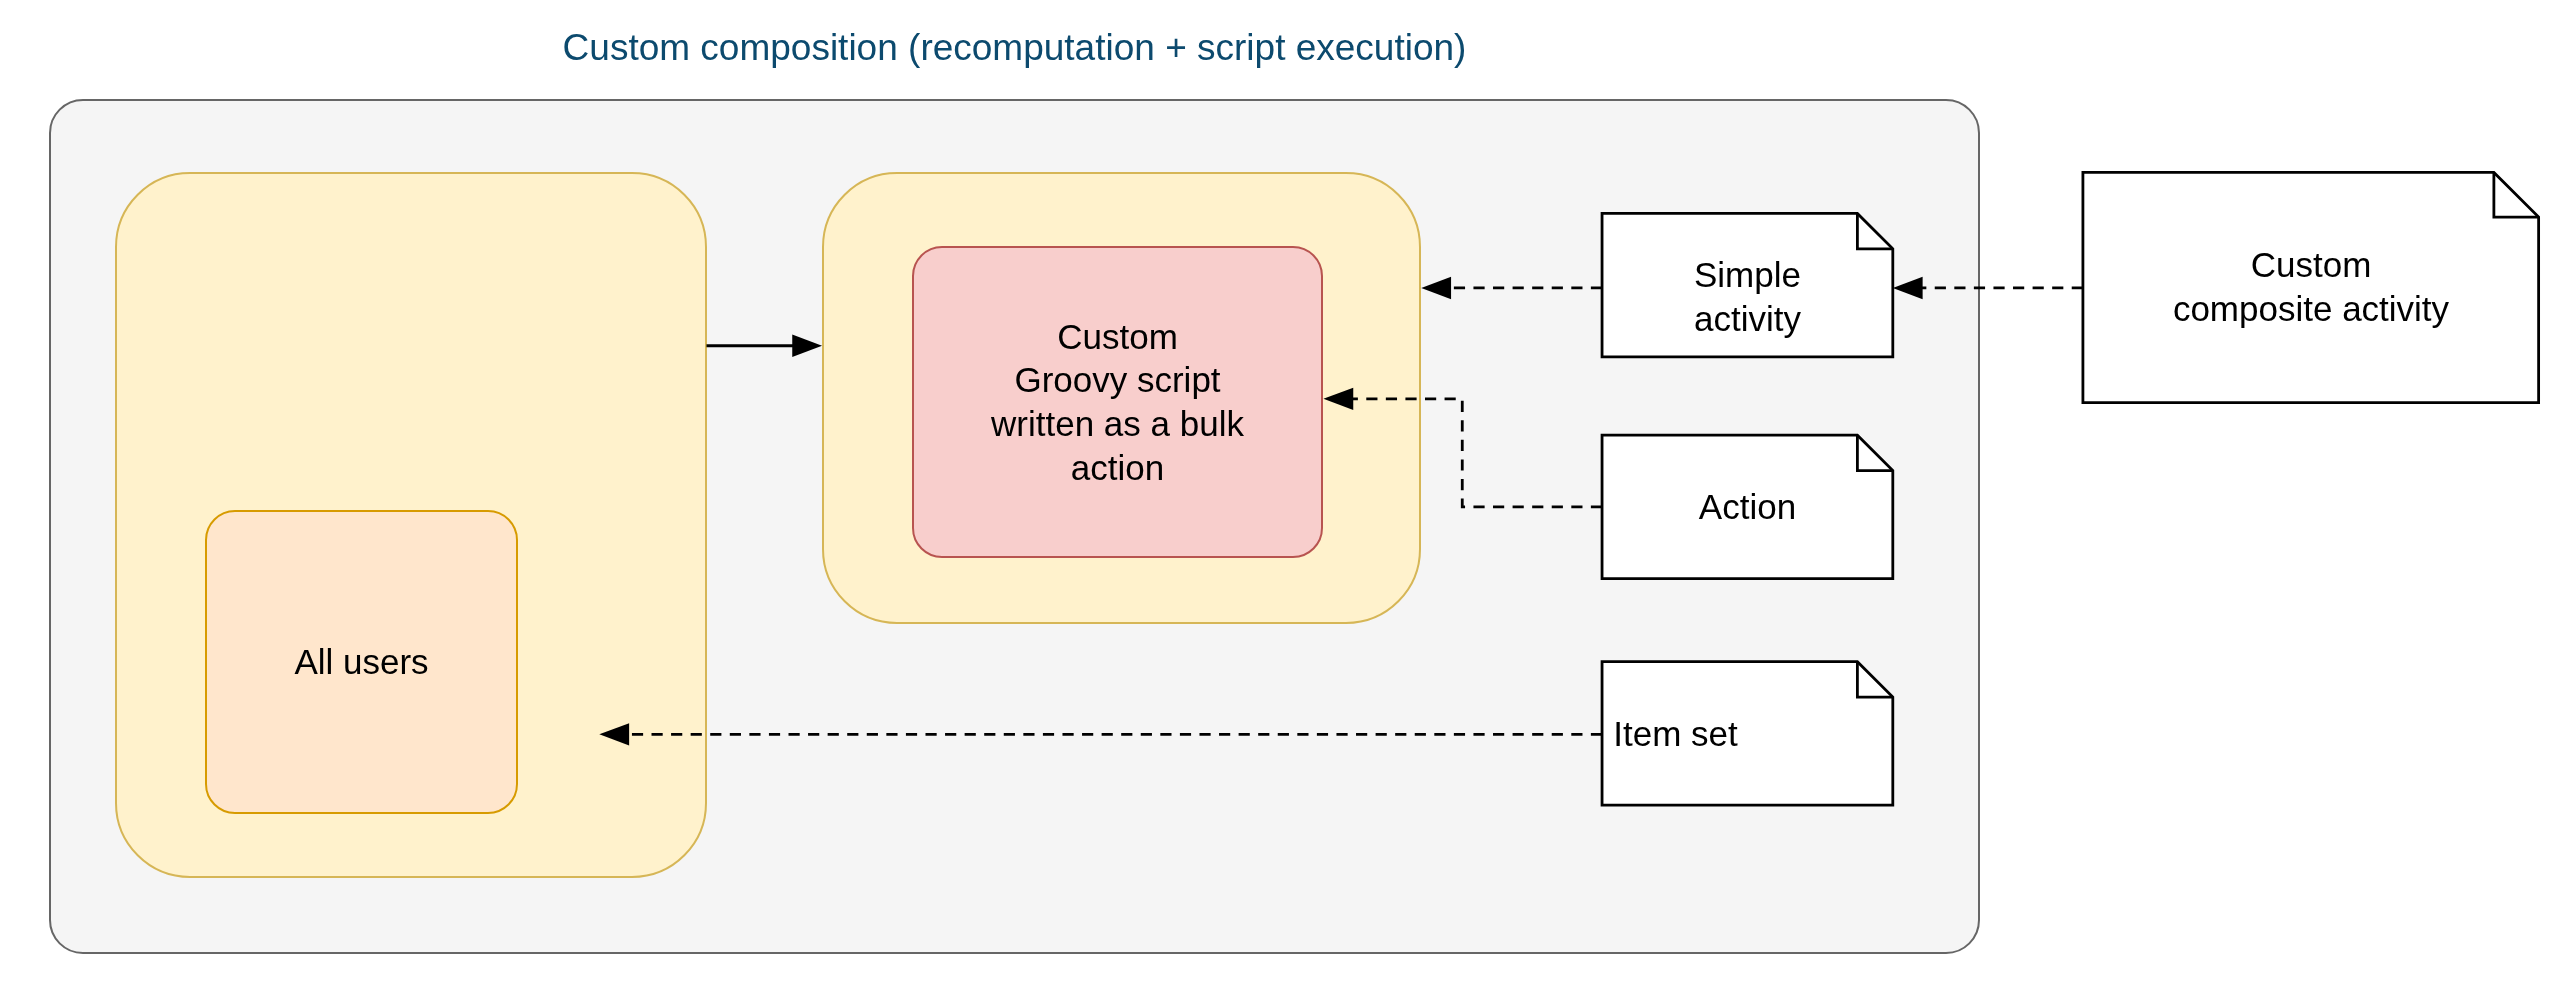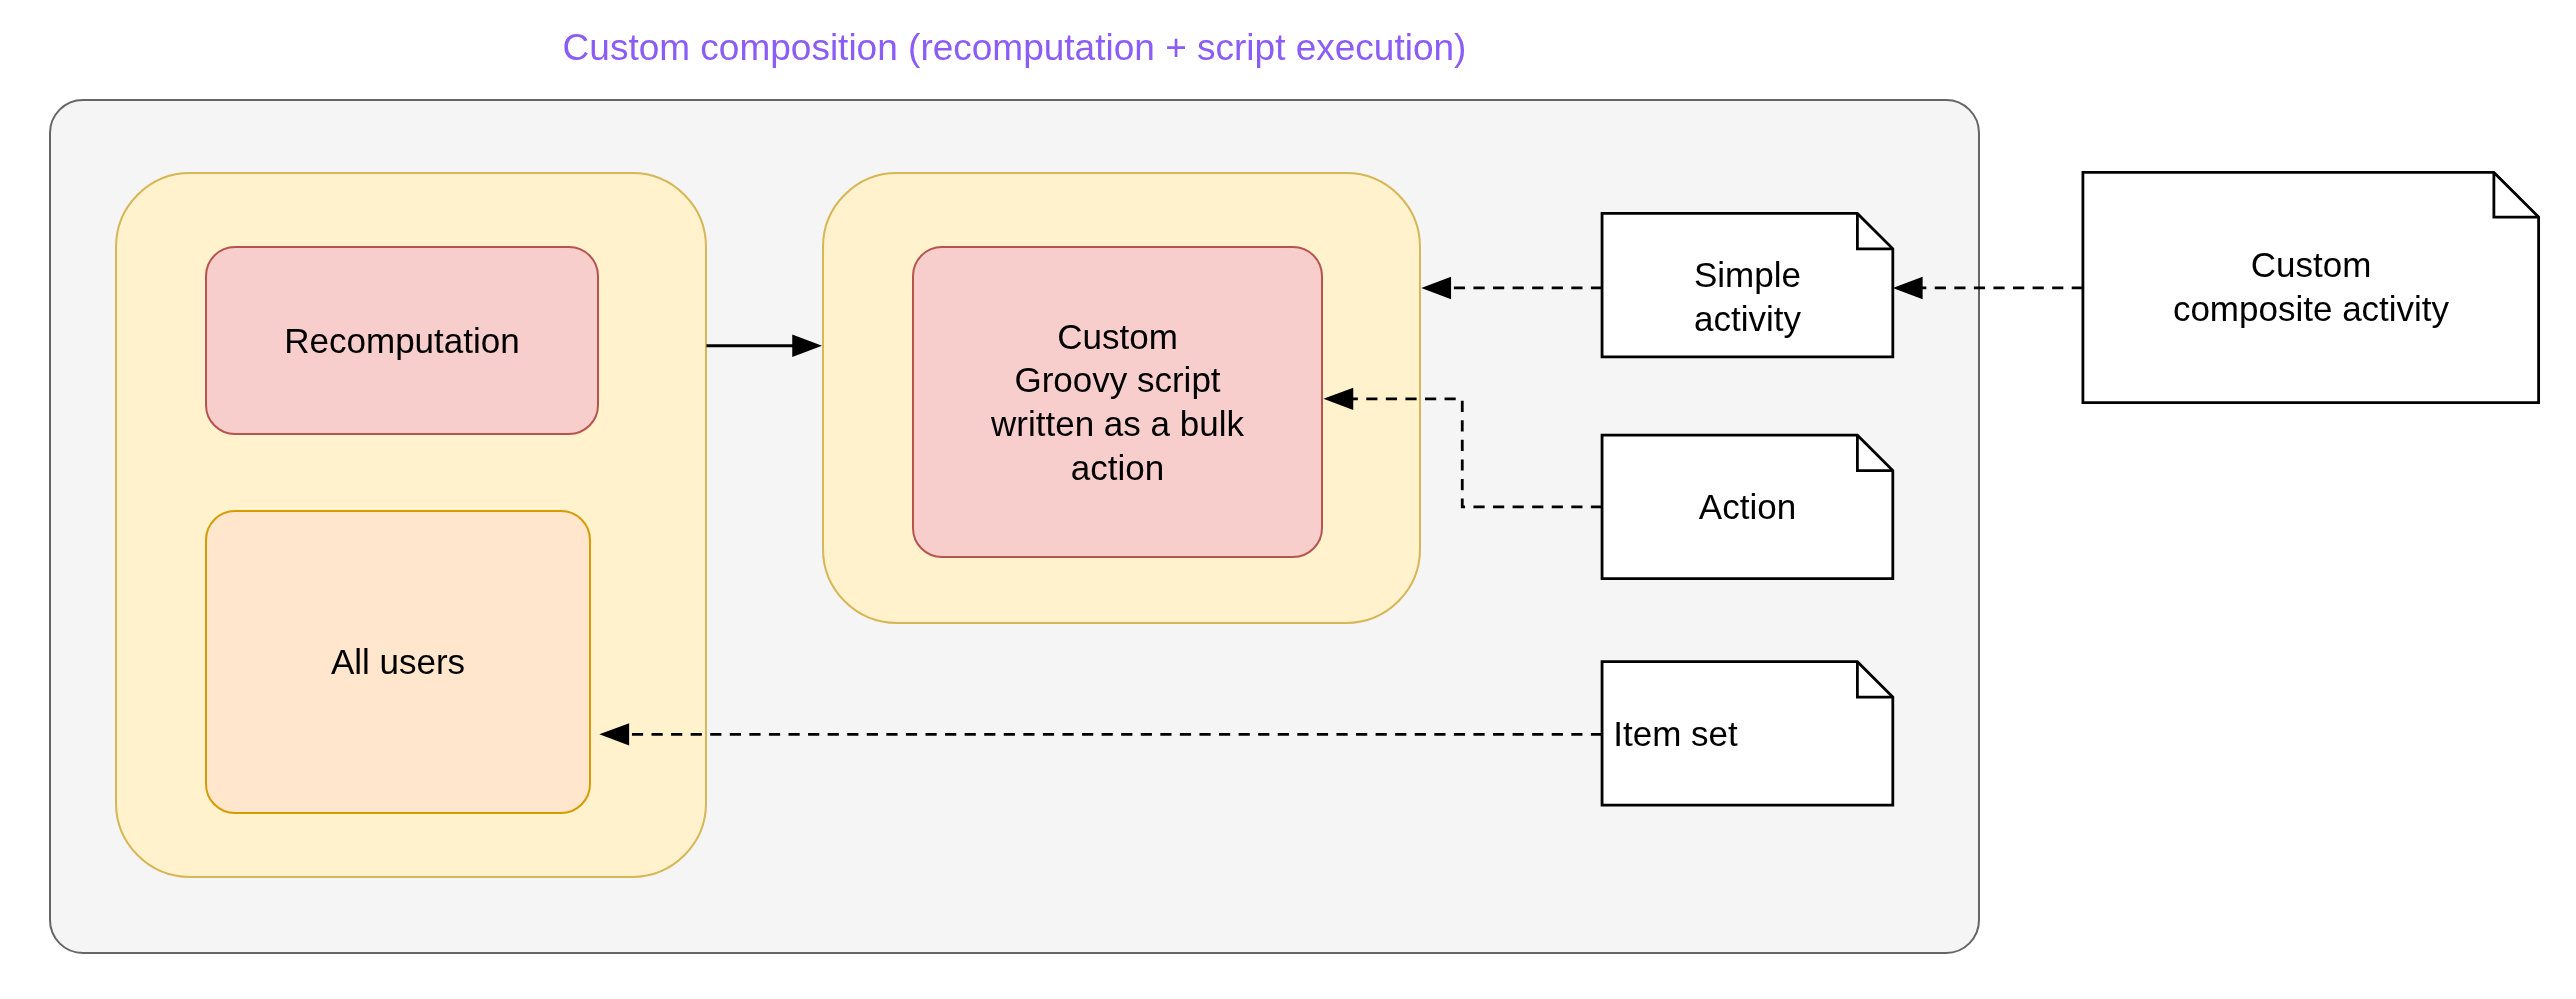--- a/index.html
+++ b/index.html
@@ -13,21 +13,21 @@
     width: 2576px;
     height: 999px;
     background: #ffffff;
     overflow: hidden;
     color: #000000;
   }
   .abs { position: absolute; box-sizing: border-box; }
   .diagram-title {
     left: 49px; top: 20.5px; width: 1931px; height: 54px;
     display: flex; align-items: center; justify-content: center;
-    font-size: 37px; color: #8b5cf6;
+    font-size: 37px; color: #0c4a6e;
   }
   .container-box {
     left: 49px; top: 99px; width: 1931px; height: 855px;
     background: #f5f5f5;
     border: 2.8px solid #666666;
     border-radius: 34px;
   }
   .group-box {
     background: #fff2cc;
     border: 2.8px solid #d6b656;
@@ -37,21 +37,21 @@
   .group-mid  { left: 822px; top: 172px; width: 599px; height: 452px; }
   .node {
     display: flex; align-items: center; justify-content: center;
     text-align: center; font-size: 35px; line-height: 1.25;
     border-radius: 30px;
   }
   .node-pink   { background: #f8cecc; border: 2.8px solid #b85450; }
   .node-orange { background: #ffe6cc; border: 2.8px solid #d79b00; }
   .node-recomputation { left: 205px; top: 246px; width: 394px; height: 189px; }
   .node-groovy        { left: 912px; top: 246px; width: 411px; height: 312px; }
-  .node-allusers      { left: 205px; top: 510px; width: 386px; height: 304px; }
+  .node-allusers      { left: 205px; top: 510px; width: 313px; height: 304px; }
   .prelines { white-space: pre-line; }
   .overlay {
     position: absolute; left: 0; top: 0; width: 2576px; height: 999px;
     pointer-events: none;
   }
   .note-label {
     display: flex; align-items: center; justify-content: center;
     text-align: center; font-size: 35px; line-height: 1.25;
     white-space: pre-line;
   }
@@ -70,23 +70,20 @@
 
 <div class="canvas">
 
   <div class="abs diagram-title">Custom composition (recomputation + script execution)</div>
 
   <div class="abs container-box"></div>
 
   <div class="abs group-box group-left"></div>
   <div class="abs group-box group-mid"></div>
 
-  <div class="abs node node-pink node-recomputation">
-    <span>Recomputation</span>
-  </div>
 
   <div class="abs node node-pink node-groovy">
     <span class="prelines">Custom
 Groovy script
 written as a bulk
 action</span>
   </div>
 
   <div class="abs node node-orange node-allusers">
     <span>All users</span>

